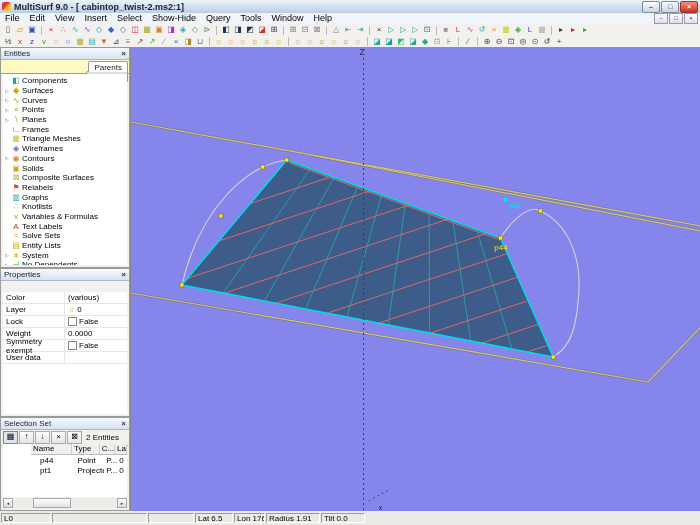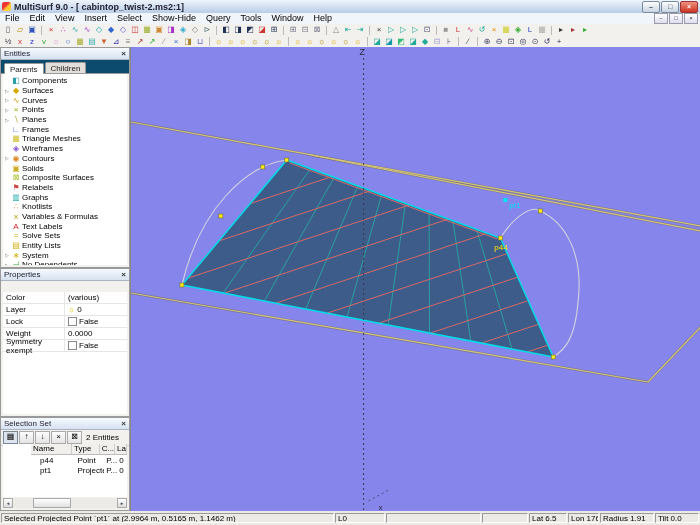--- a/index.html
+++ b/index.html
@@ -29,22 +29,22 @@
   .tbsep{width:0;height:9px;border-left:1px solid #bbb;margin:0 3px;}
   
   .panel{position:absolute;left:0;width:130px;background:#f2f1ee;border:1px solid #9a9a9a;
     box-sizing:border-box;}
   #entities{top:47px;height:221px;}
   #props{top:268px;height:149px;}
   #selset{top:417px;height:94px;}
   .ptitle{height:11px;background:linear-gradient(#f6fafe,#d6e2f1);border-bottom:1px solid #aab4c2;
     font-size:8px;display:flex;align-items:center;padding:0 3px;color:#223;}
   .pclose{margin-left:auto;font-size:8px;font-weight:bold;color:#333;line-height:9px;}
-  .tabs{height:13px;display:flex;align-items:flex-end;padding-left:3px;background:#0c4a6e;
-    border-bottom:1px solid #999;}
+  .tabs{height:13px;display:flex;align-items:flex-end;padding-left:3px;background:#fef9c3;
+    border-bottom:1px solid #999;flex-direction:column;}
   .tab{font-size:8px;padding:1px 5px 0 5px;border:1px solid #999;border-bottom:none;
     background:#e2dfda;border-radius:2px 2px 0 0;margin-right:1px;color:#222;}
   .tab.active{background:#fff;position:relative;top:1px;}
   .tree{position:absolute;top:26px;bottom:2px;left:2px;right:2px;background:#fff;overflow:hidden;
     font-size:8px;padding-top:2px;}
   .titem{height:9.7px;display:flex;align-items:center;white-space:nowrap;}
   .tarrow{width:8px;text-align:center;font-size:5px;color:#666;}
   .ticon{width:10px;text-align:center;font-size:8px;line-height:9px;}
   .tlabel{margin-left:1px;}
   
@@ -376,20 +376,26 @@
             <span>0.0000</span>
           </div>
         </div>
         <div class="prow">
           <div class="plabel">Symmetry exempt</div>
           <div class="pval">
             <span class="cb"></span>
             <span>False</span>
           </div>
         </div>
+        <div class="prow">
+          <div class="plabel">User data</div>
+          <div class="pval">
+            <span></span>
+          </div>
+        </div>
       </div>
   </div>
 </div>
 
 <div class="panel" id="selset">
   <div class="ptitle">
     <span>Selection Set</span>
     <span class="pclose">×</span>
   </div>
   <div class="sstb" id="sstb">
@@ -476,21 +482,20 @@
       <rect x="421" y="308" width="4" height="4" fill="#ffe81a" stroke="#6f6f2a" stroke-width="0.6"></rect>
       <rect x="373" y="151" width="4" height="4" fill="#00e4f6"></rect>
       <text x="229" y="8" fill="#2a2a3a" font-size="9" font-family="&quot;Liberation Sans&quot;,sans-serif">Z</text>
       <text x="248" y="463" fill="#2a2a3a" font-size="8" font-family="&quot;Liberation Sans&quot;,sans-serif">x</text>
       <text x="379" y="161" fill="#00e4f6" font-size="8" font-family="&quot;Liberation Sans&quot;,sans-serif">pt1</text>
       <text x="364" y="203" fill="#ffe400" font-size="8" font-family="&quot;Liberation Sans&quot;,sans-serif">p44</text>
     </svg>
   </div>
 
 <div class="statusbar">
-  <div class="sfield msg">Selected Projected Point `pt1` at (2.9964 m, 0.5165 m, 1.1462 m)</div>
   <div class="sfield" style="width:50px">L0</div>
   <div class="sfield" style="width:95px"></div>
   <div class="sfield" style="width:46px"></div>
   <div class="sfield" style="width:38px">Lat 6.5</div>
   <div class="sfield" style="width:31px">Lon 176.5</div>
   <div class="sfield" style="width:54px">Radius 1.91</div>
   <div class="sfield" style="width:44px">Tilt 0.0</div>
 </div>
 
 </body></html>

